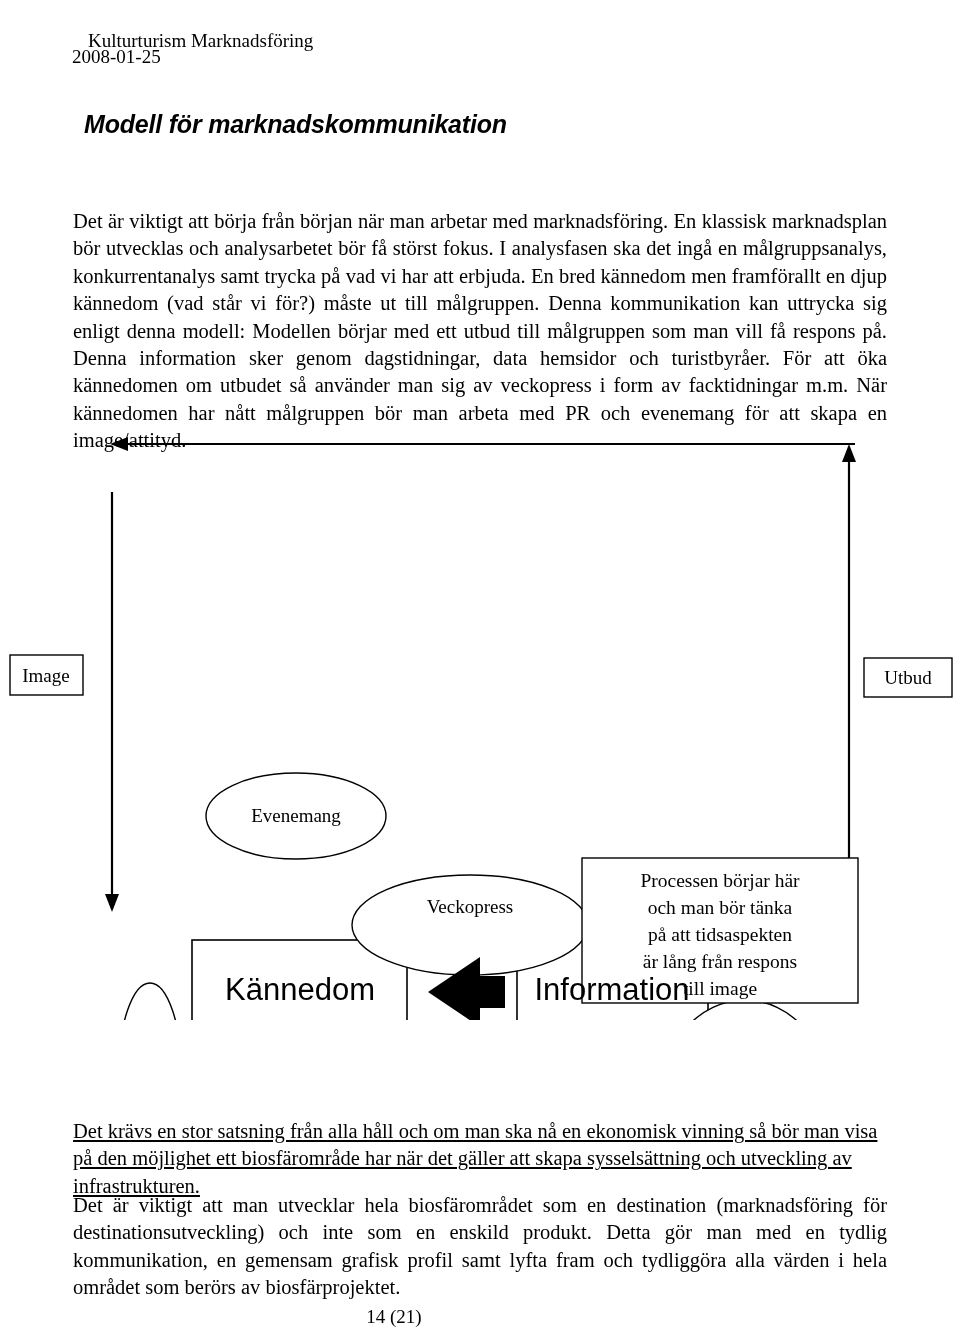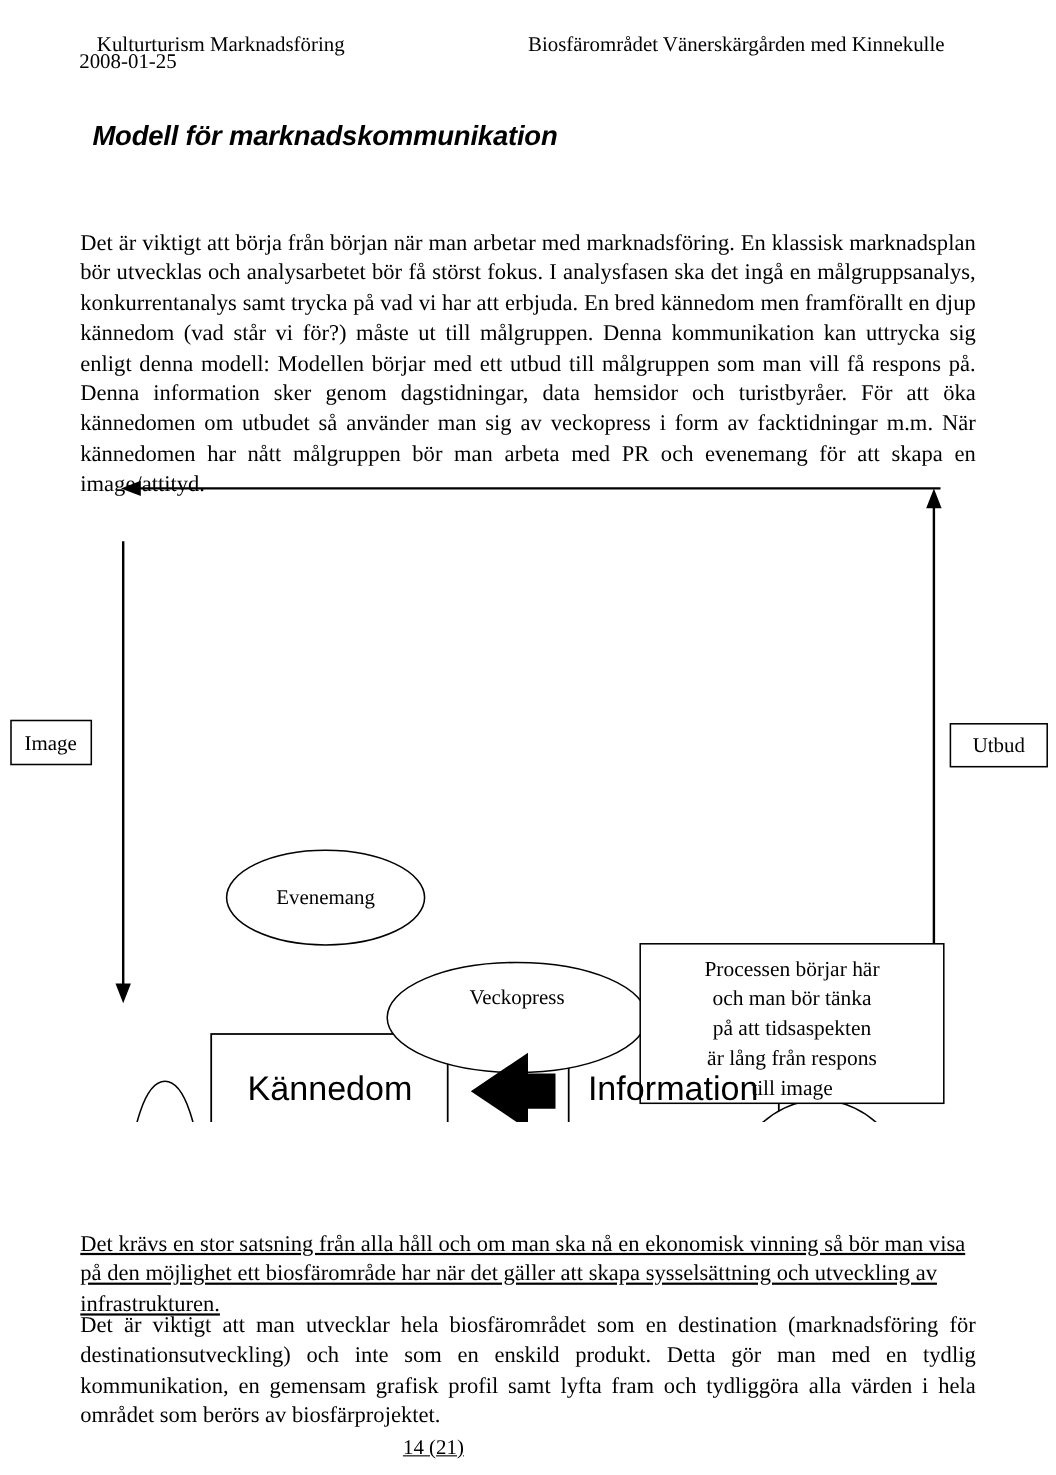--- a/index.html
+++ b/index.html
@@ -74,21 +74,20 @@
   .para-closing-b { top: 1146px; }
 
   
   .page-footer {
     position: absolute;
     left: 0;
     top: 1306px;
     width: 788px;
     text-align: center;
     font-size: 19px;
-    text-decoration: underline;
   }
 
   
   .diagram {
     position: absolute;
     left: 0;
     top: 420px;
     width: 768px;
     height: 600px;
   }
@@ -137,21 +136,20 @@
     stroke: #000000;
     stroke-width: 1.4;
     fill: none;
   }
 </style>
 </head>
 <body>
 
 <div class="page-header">
   <div class="header-left">Kulturturism Marknadsföring</div>
-  <div class="header-right">Biosfärområdet Vänerskärgården med Kinnekulle</div>
 </div>
 
 <div class="doc-date">2008-01-25</div>
 
 <div class="section-title">Modell för marknadskommunikation</div>
 
 <div class="body-para para-intro">Det är viktigt att börja från början när man arbetar med marknadsföring. En klassisk marknadsplan bör utvecklas och analysarbetet bör få störst fokus. I analysfasen ska det ingå en målgruppsanalys, konkurrentanalys samt trycka på vad vi har att erbjuda. En bred kännedom men framförallt en djup kännedom (vad står vi för?) måste ut till målgruppen. Denna kommunikation kan uttrycka sig enligt denna modell: Modellen börjar med ett utbud till målgruppen som man vill få respons på. Denna information sker genom dagstidningar, data hemsidor och turistbyråer. För att öka kännedomen om utbudet så använder man sig av veckopress i form av facktidningar m.m. När kännedomen har nått målgruppen bör man arbeta med PR och evenemang för att skapa en image/attityd.</div>
 
 <div class="diagram">
   <svg width="960" height="600" viewBox="0 0 960 600">

